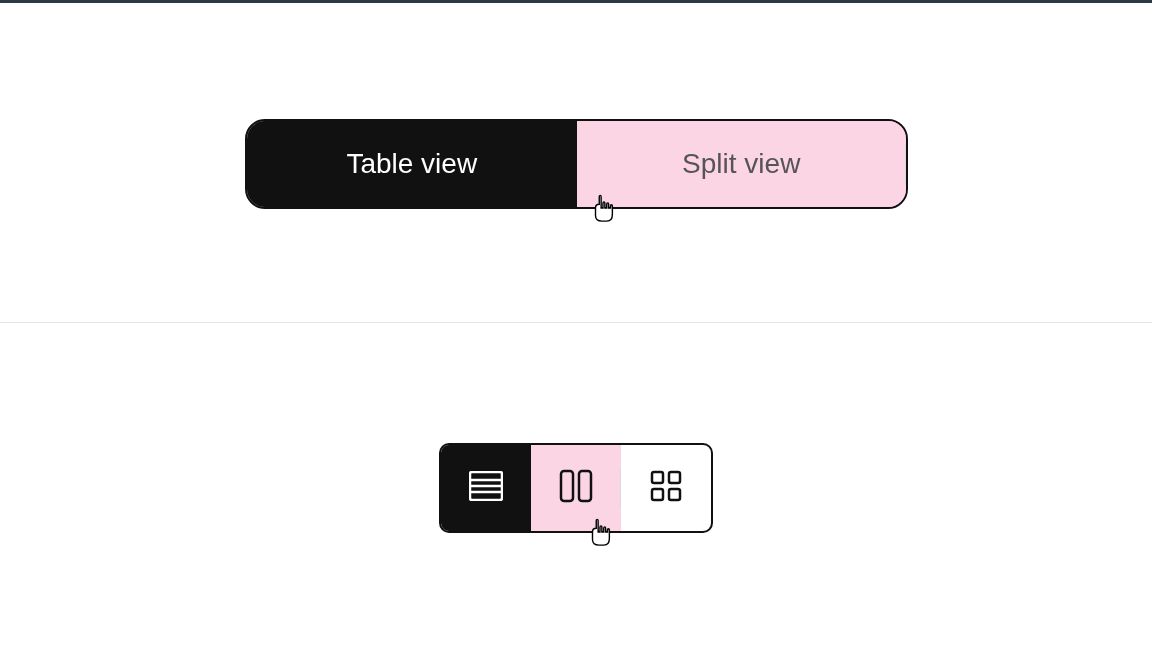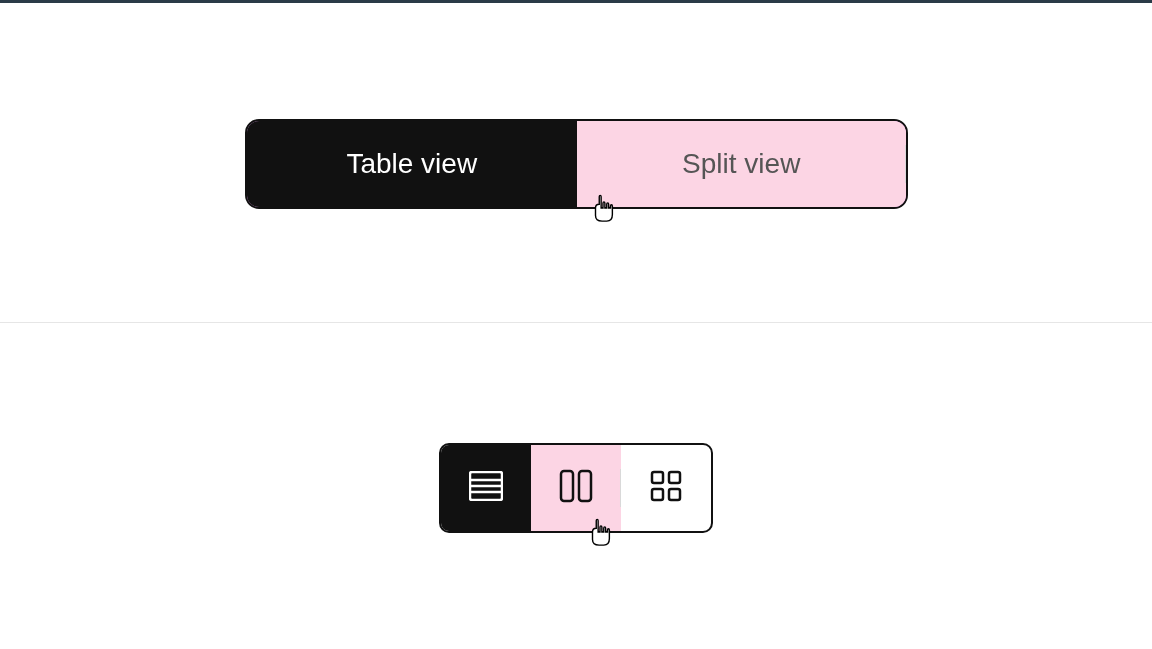--- a/index.html
+++ b/index.html
@@ -24,21 +24,21 @@
     }
 
     
     .seg-text {
       position: absolute;
       top: 119px;
       left: 245px;
       width: 663px;
       height: 90px;
       border: 2px solid #111;
-      border-radius: 14px;
+      border-radius: 20px;
       display: flex;
       overflow: hidden;
       background: #f0abfc;
     }
     .seg-text .segment {
       flex: 1 1 33.333%;
       display: flex;
       align-items: center;
       justify-content: center;
       font-size: 28px;

